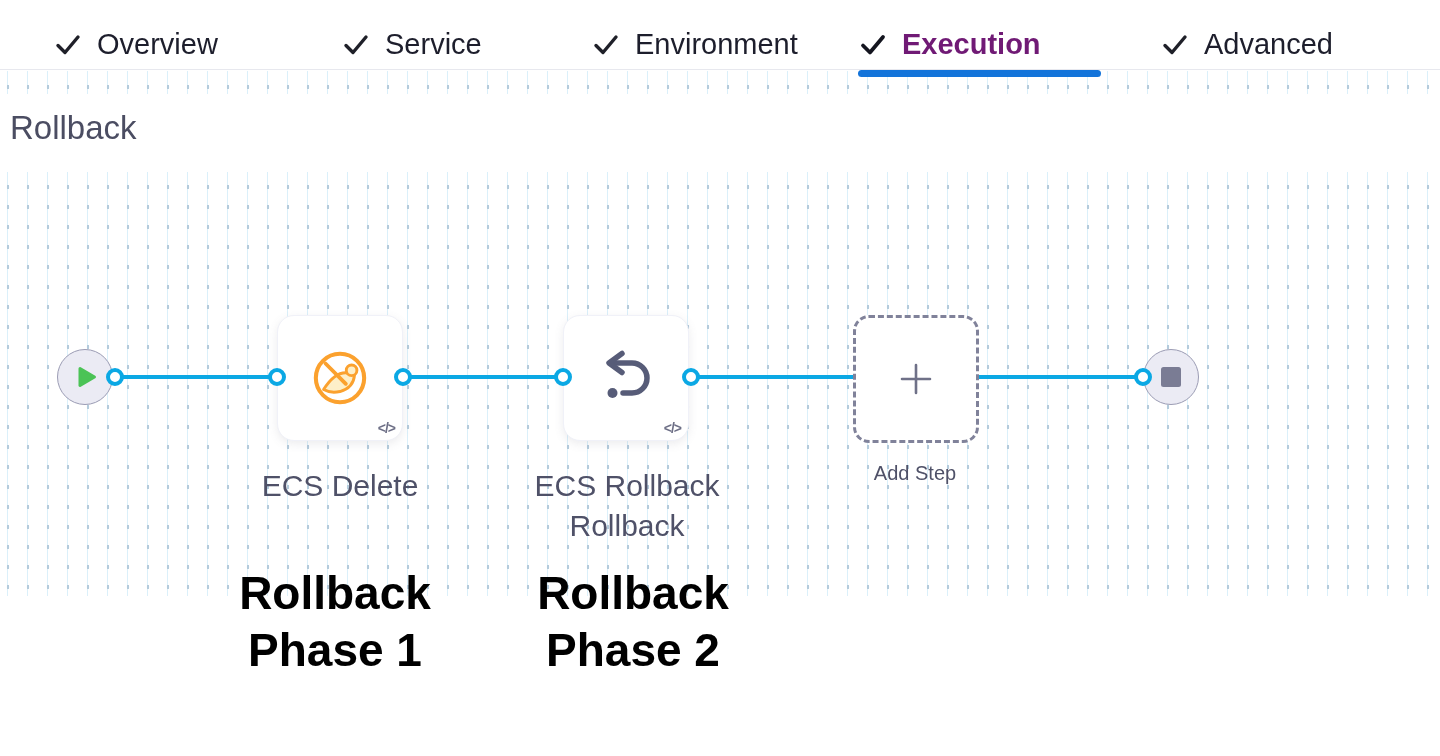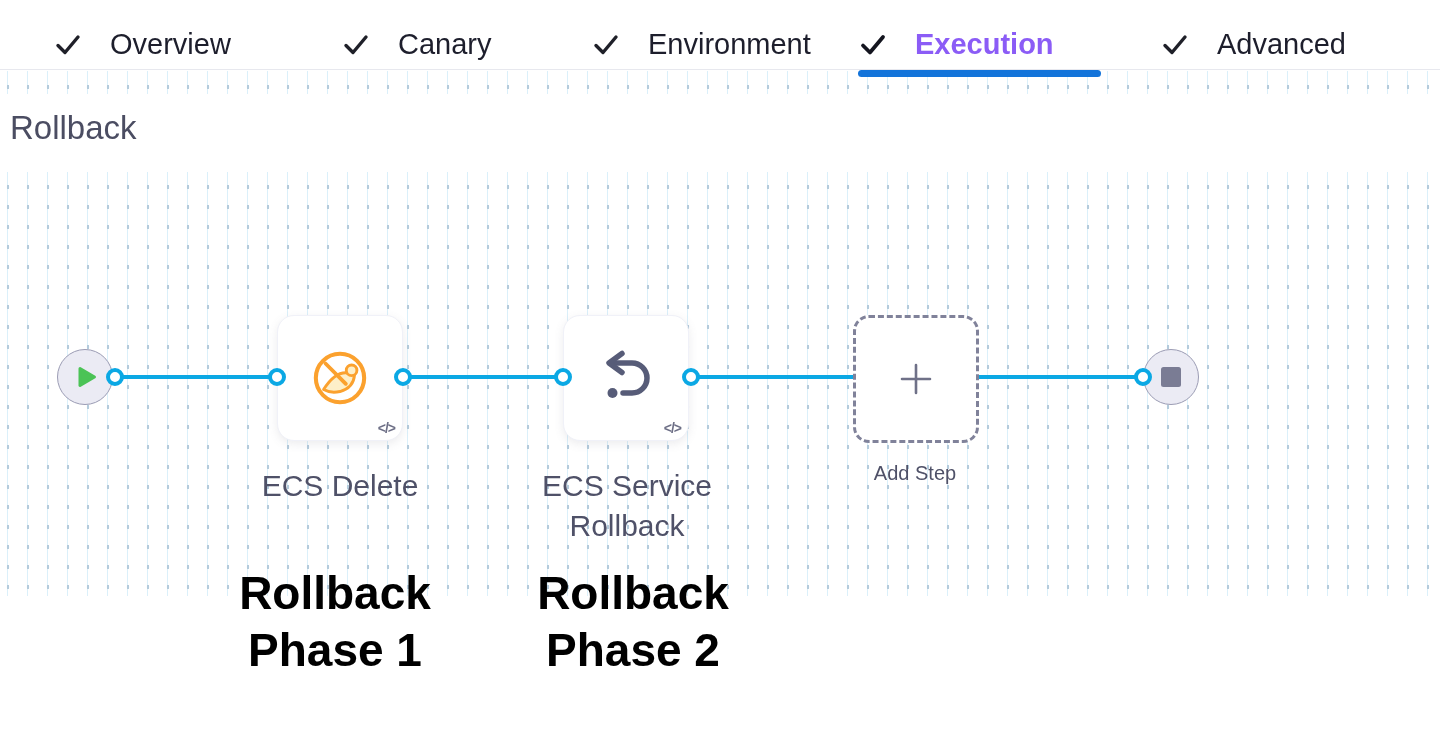--- a/index.html
+++ b/index.html
@@ -3,23 +3,23 @@
 <meta charset="utf-8">
 <style>
   * { margin:0; padding:0; box-sizing:border-box; }
   html,body { width:1440px; height:756px; overflow:hidden; background:#fff;
               font-family:"Liberation Sans","DejaVu Sans",sans-serif; }
   .page { position:relative; width:1440px; height:756px; }
 
   
   .tabbar { position:absolute; top:0; left:0; width:1440px; height:70px; background:#fff; z-index:6; }
   .tabbar .divider { position:absolute; top:69px; left:0; width:1440px; height:1px; background:#e7e8ee; }
-  .tab { position:absolute; top:0; height:70px; display:flex; align-items:center; gap:29px;
+  .tab { position:absolute; top:0; height:70px; display:flex; align-items:center; gap:16px;
          font-size:29px; color:#1d1e2c; cursor:pointer; padding-top:18px; }
-  .tab.active { font-weight:bold; color:#8b5cf6;text-align:right; }
+  .tab.active { font-weight:bold; color:#701a75;text-align:right; }
   .tab .check { display:flex; align-items:center; }
   .underline { position:absolute; top:70px; left:858px; width:243px; height:7px;
                background:#1374da; border-radius:4px; z-index:7; }
 
   
   .canvas { position:absolute; top:71px; left:0; width:1440px; height:525px; background-color:#fff;
     background-image:
       radial-gradient(2.4px 4px at 10px 10px, #b4cbdc 58%, rgba(180,203,220,0) 64%),
       linear-gradient(to right, rgba(189,227,246,0) 9px, rgba(189,227,246,0.55) 9px,
                       rgba(189,227,246,0.55) 10.4px, rgba(189,227,246,0) 10.4px);
@@ -81,21 +81,21 @@
           </svg>
       </span>
       <span>Overview</span>
     </div>
     <div class="tab tab-1">
       <span class="check">
         <svg width="26" height="23" viewBox="0 0 26 23">
             <polyline points="3,12.5 10,19.5 23,4" fill="none" stroke="#1f2029" stroke-width="3.4" stroke-linecap="round" stroke-linejoin="round"></polyline>
           </svg>
       </span>
-      <span>Canary</span>
+      <span>Service</span>
     </div>
     <div class="tab tab-2">
       <span class="check">
         <svg width="26" height="23" viewBox="0 0 26 23">
             <polyline points="3,12.5 10,19.5 23,4" fill="none" stroke="#1f2029" stroke-width="3.4" stroke-linecap="round" stroke-linejoin="round"></polyline>
           </svg>
       </span>
       <span>Environment</span>
     </div>
     <div class="tab tab-3 active">
@@ -175,21 +175,21 @@
     <div class="dot dot-1"></div>
     <div class="dot dot-2"></div>
     <div class="dot dot-3"></div>
     <div class="dot dot-4"></div>
     <div class="dot dot-5"></div>
 
     <div class="node-label label-0">
       <div>ECS Delete</div>
     </div>
     <div class="node-label label-1">
-      <div>ECS Service</div>
+      <div>ECS Rollback</div>
       <div>Rollback</div>
     </div>
     <div class="add-label">Add Step</div>
 
     <div class="annotation ann-0">
       <div>Rollback</div>
       <div>Phase 1</div>
     </div>
     <div class="annotation ann-1">
       <div>Rollback</div>

